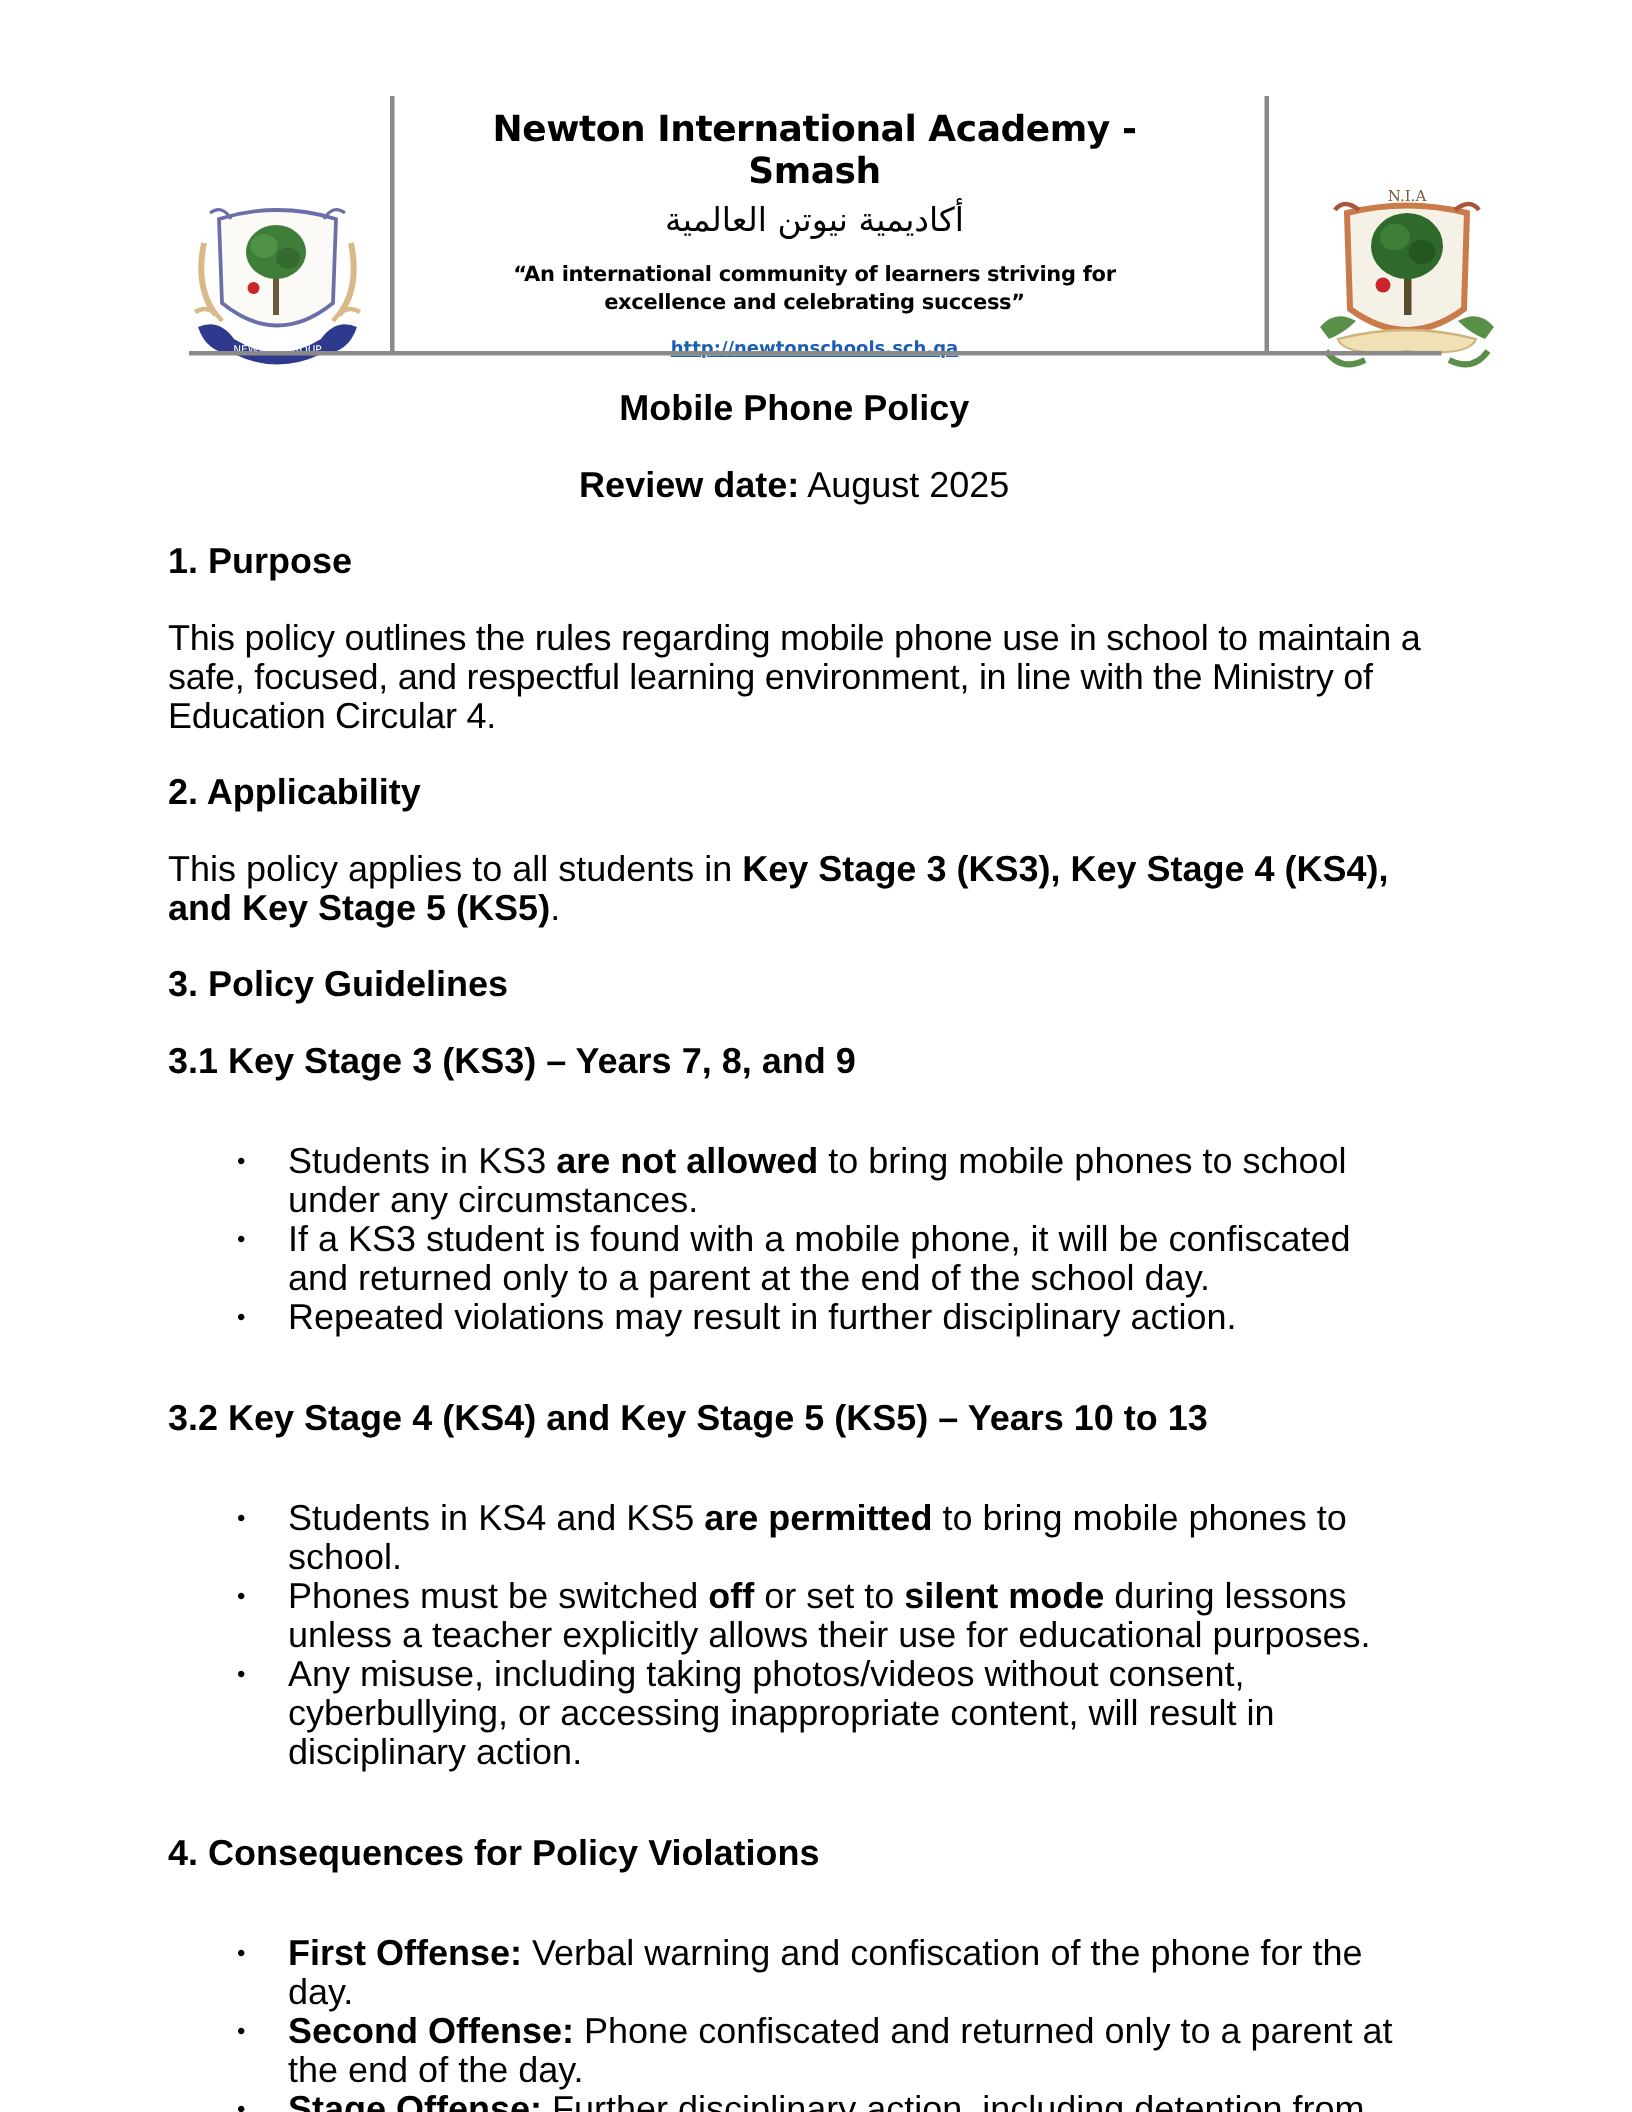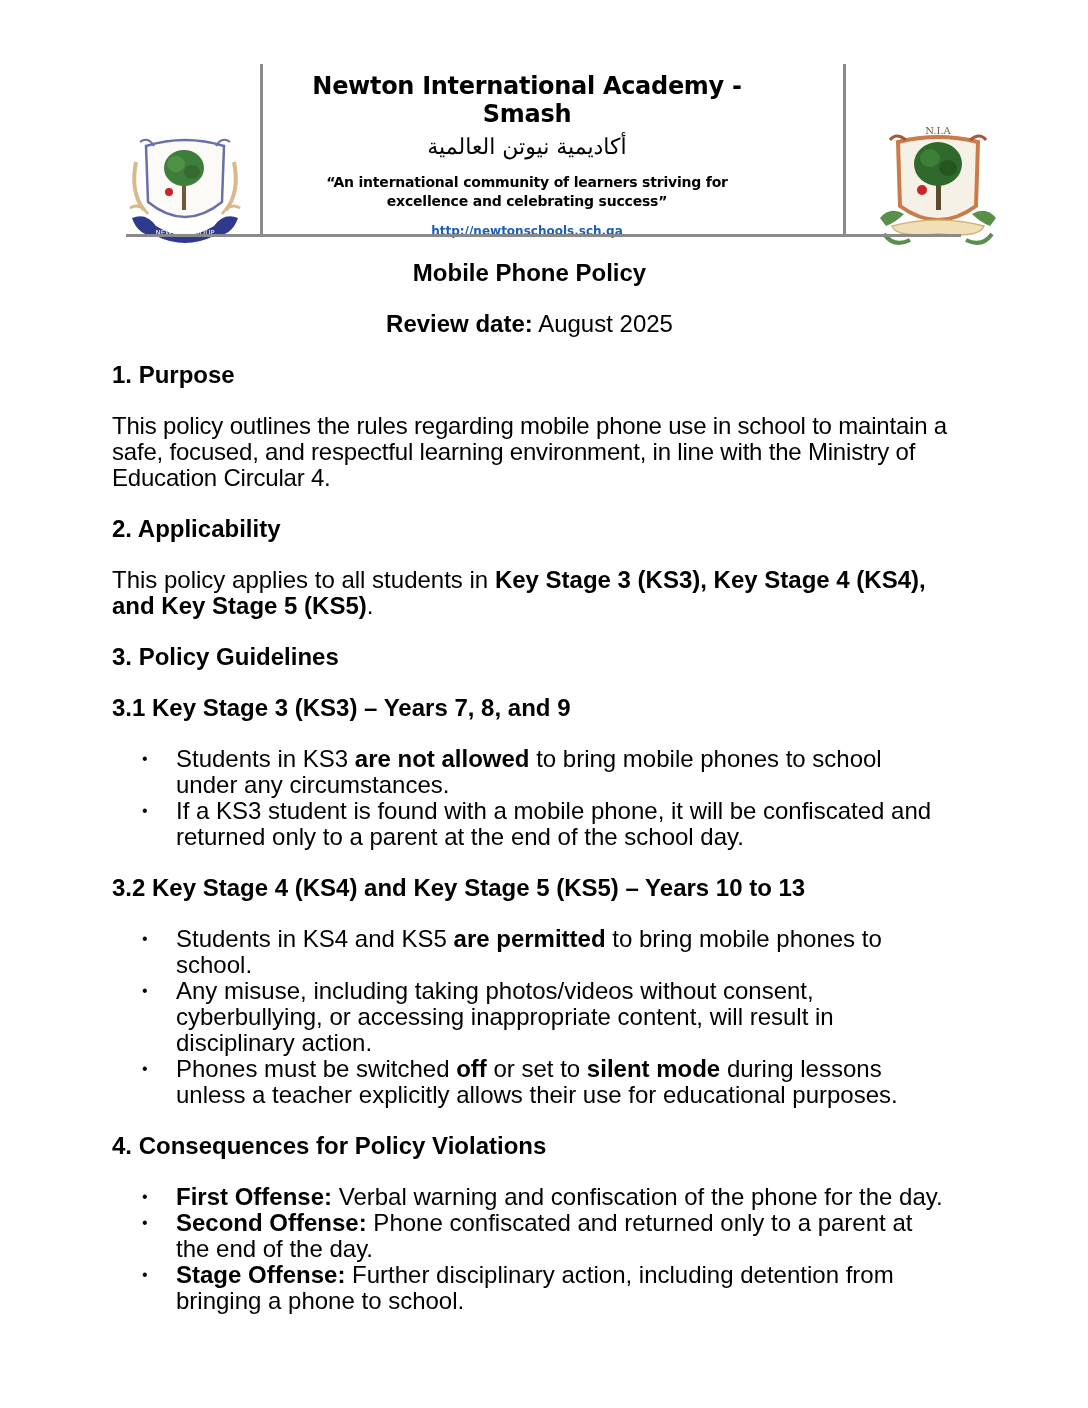--- a/index.html
+++ b/index.html
@@ -8,34 +8,34 @@
 
     
     .header { position: absolute; left: 126px; top: 64px; width: 835px; height: 173px; }
     .hline { position: absolute; left: 0; top: 170px; width: 835px; height: 3px; background: #8a8a8a; }
     .vline { position: absolute; top: 0; width: 3px; height: 172px; background: #8a8a8a; }
     .vline.left { left: 134px; }
     .vline.right { left: 717px; }
     .logo { position: absolute; margin-top: 44px; }
     .logo.left { left: 0; top: 24px; width: 118px; height: 118px; }
     .logo.right { left: 750px; top: 14px; width: 124px; height: 132px; }
-    .header-center { position: absolute; left: 121px; top: 0; width: 496px; text-align: center; padding-left: 32px; }
+    .header-center { position: absolute; left: 137px; top: 0; width: 496px; text-align: center; padding-left: 32px; }
     .school-name { font-family: "DejaVu Sans", sans-serif; font-weight: bold; font-size: 24px; margin-top: 8px; letter-spacing: -0.3px; }
     .school-arabic { font-family: "DejaVu Serif", serif; font-size: 22px; margin-top: 6px; direction: rtl; }
     .motto { font-family: "DejaVu Sans", sans-serif; font-weight: bold; font-size: 14px; line-height: 19px; margin-top: 14px; padding: 0 14px; letter-spacing: -0.2px; }
     .website { font-family: "DejaVu Sans", sans-serif; font-weight: bold; font-size: 12px; margin-top: 13px; }
     .website a { color: #1a5fb4; text-decoration: underline; }
 
     
     .doc { position: absolute; left: 112px; top: 260px; width: 835px; font-family: Liberation Sans, sans-serif; font-size: 24px; line-height: 26px; }
     .doc p { margin: 0; }
     .center { text-align: center; }
     .b { font-weight: bold; }
     .gap { height: 25px; }
-    ul.bullets { margin: 0; padding: 0; list-style: none; }
+    ul.bullets { margin: 16px; padding: 0; list-style: none; }
     ul.bullets li { position: relative; padding-left: 64px; }
     ul.bullets li::before { content: "\2022"; position: absolute; left: 30px; top: 0; font-size: 16px; }
     .doc .tight { letter-spacing: -0.2px; }
   </style>
 </head>
 <body>
 
 <div class="page">
 
   <div class="header">
@@ -108,29 +108,30 @@
     <p><span>This policy applies to all students in </span><span class="b">Key Stage 3 (KS3), Key Stage 4 (KS4), and Key Stage 5 (KS5)</span><span>.</span></p>
     <div class="gap"></div>
 
     <p class="b">3. Policy Guidelines</p>
     <div class="gap"></div>
     <p class="b">3.1 Key Stage 3 (KS3) – Years 7, 8, and 9</p>
     <div class="gap"></div>
     <ul class="bullets">
       <li><span>Students in KS3 </span><span class="b">are not allowed</span><span> to bring mobile phones to school under any circumstances.</span></li>
       <li><span>If a KS3 student is found with a mobile phone, it will be confiscated and returned only to a parent at the end of the school day.</span></li>
+      <li><span>Repeated violations may result in further disciplinary action.</span></li>
     </ul>
     <div class="gap"></div>
 
     <p class="b">3.2 Key Stage 4 (KS4) and Key Stage 5 (KS5) – Years 10 to 13</p>
     <div class="gap"></div>
     <ul class="bullets">
       <li><span>Students in KS4 and KS5 </span><span class="b">are permitted</span><span> to bring mobile phones to school.</span></li>
+      <li><span>Phones must be switched </span><span class="b">off</span><span> or set to </span><span class="b">silent mode</span><span> during lessons unless a teacher explicitly allows their use for educational purposes.</span></li>
       <li><span>Any misuse, including taking photos/videos without consent, cyberbullying, or accessing inappropriate content, will result in disciplinary action.</span></li>
-      <li><span>Phones must be switched </span><span class="b">off</span><span> or set to </span><span class="b">silent mode</span><span> during lessons unless a teacher explicitly allows their use for educational purposes.</span></li>
     </ul>
     <div class="gap"></div>
 
     <p class="b">4. Consequences for Policy Violations</p>
     <div class="gap"></div>
     <ul class="bullets">
       <li><span class="b">First Offense:</span><span> Verbal warning and confiscation of the phone for the day.</span></li>
       <li><span class="b">Second Offense:</span><span> Phone confiscated and returned only to a parent at the end of the day.</span></li>
       <li><span class="b">Stage Offense:</span><span> Further disciplinary action, including detention from bringing a phone to school.</span></li>
     </ul>

